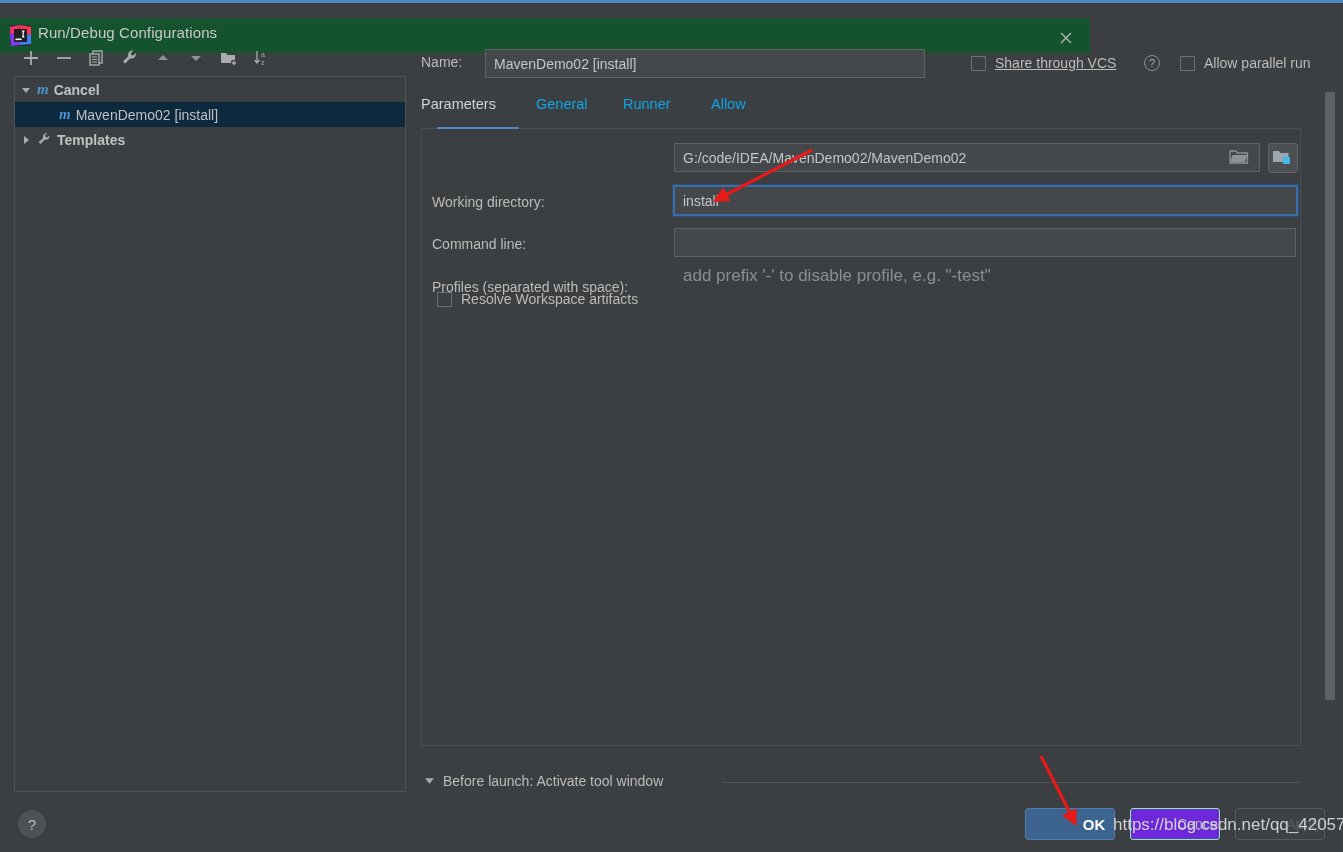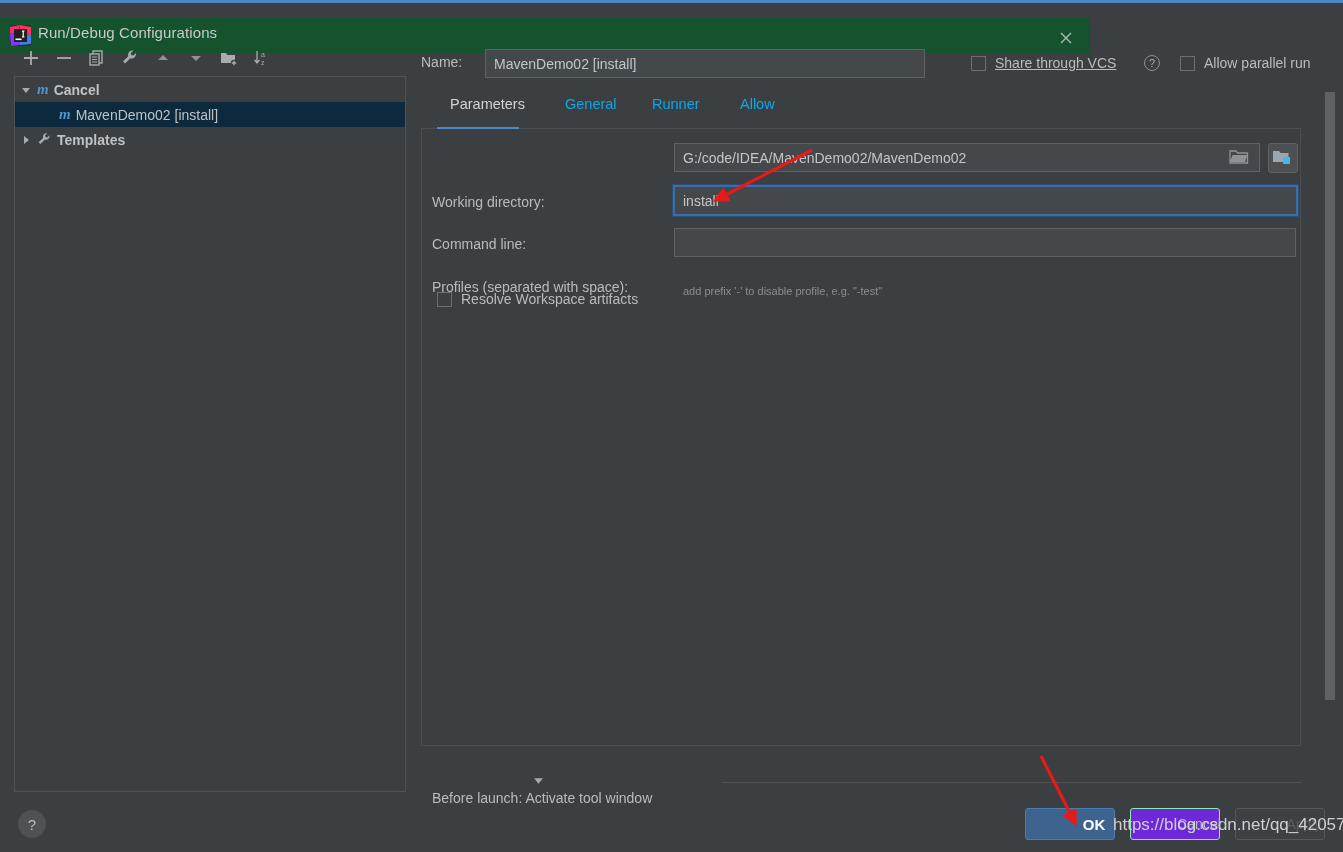--- a/index.html
+++ b/index.html
@@ -166,21 +166,21 @@
     font-size: 11px;
     display: flex;
     align-items: center;
     justify-content: center;
     cursor: pointer;
   }
 
   
   .tabs {
     position: absolute;
-    left: 434px; top: 96px;
+    left: 405px; top: 96px;
     width: 880px; height: 32px;
   }
   .tab {
     position: absolute;
     top: 0;
     height: 30px;
     font-size: 14.5px;
     color: #0ea5e9;
     cursor: pointer;
   }
@@ -227,38 +227,36 @@
     outline: none;
     height: 29px;
   }
   .text-input.focused {
     border: 2px solid #3b6ea8;
     background: #45484a;
     box-shadow: 0 0 0 1px #2d4f75;
   }
   .hint {
     position: absolute;
-    font-size: 11px;
+    font-size: 17px;
     color: #8b8e90;
-    margin-top: 19px;
   }
 
   .icon-btn {
     position: absolute;
     cursor: pointer;
   }
 
   
   .before-launch {
     position: absolute;
     left: 424px; top: 772px;
     display: flex;
     align-items: center;
     cursor: pointer;
-    flex-direction: column;
   }
   .bl-text {
     font-size: 14px;
     color: #bbbbbb;
     margin-left: 8px;
     white-space: nowrap;
   }
   .bl-line {
     position: absolute;
     left: 722px; top: 782px;

